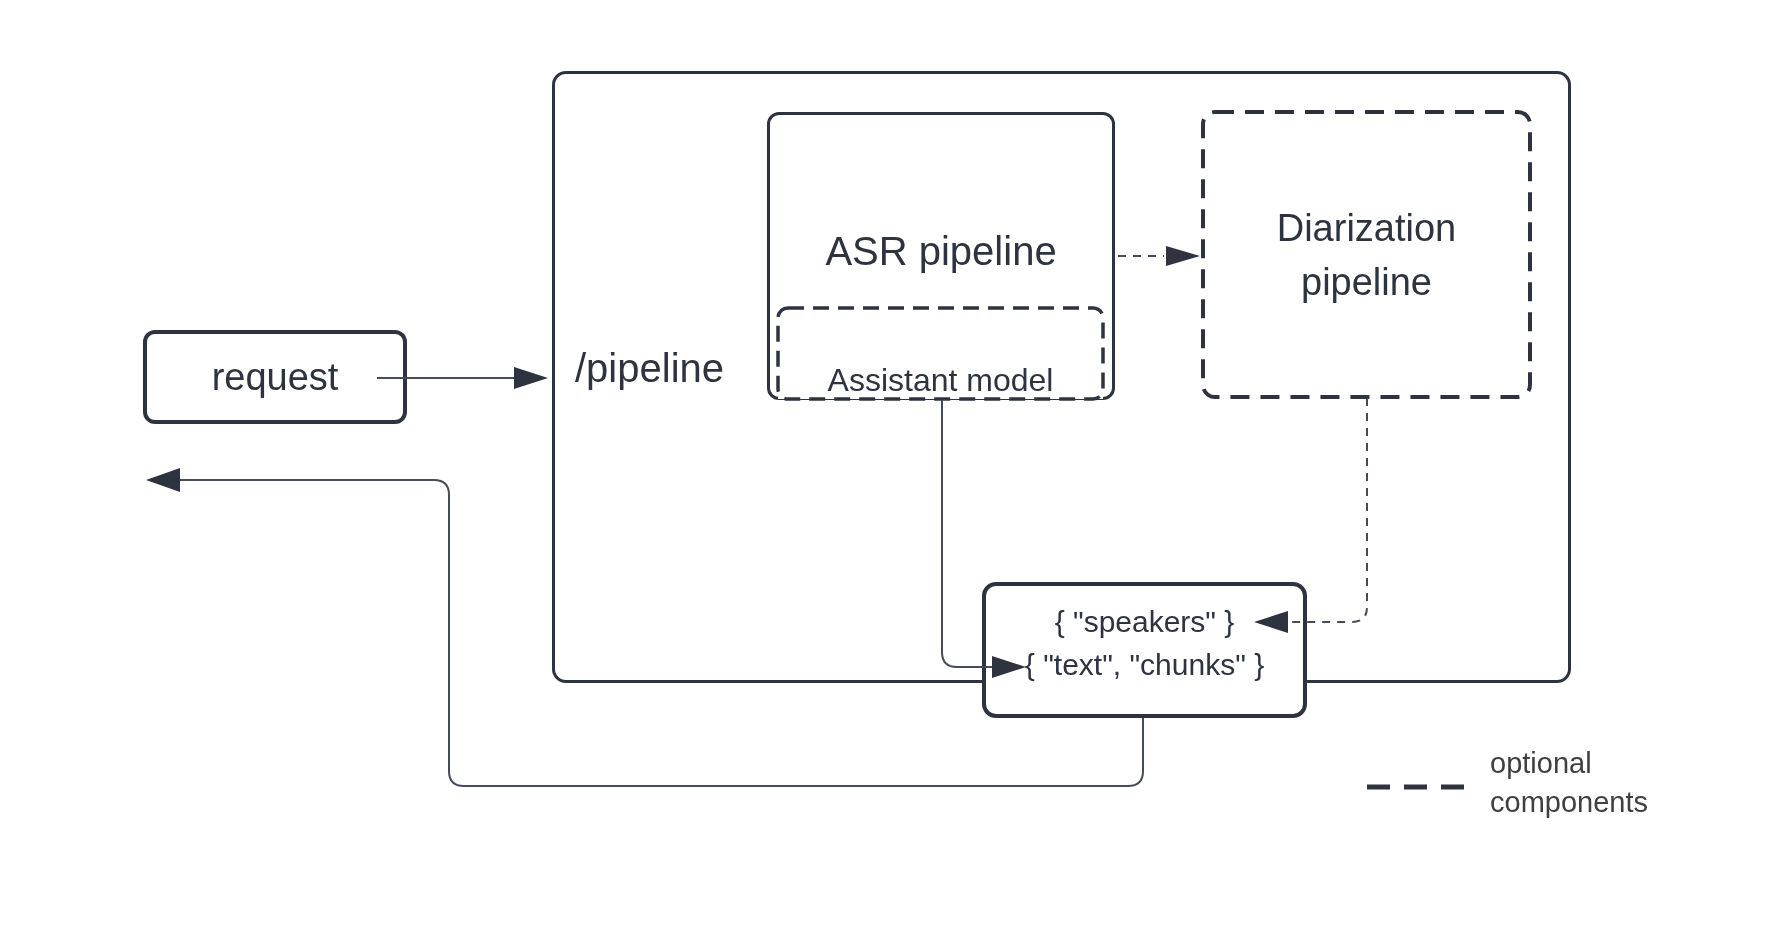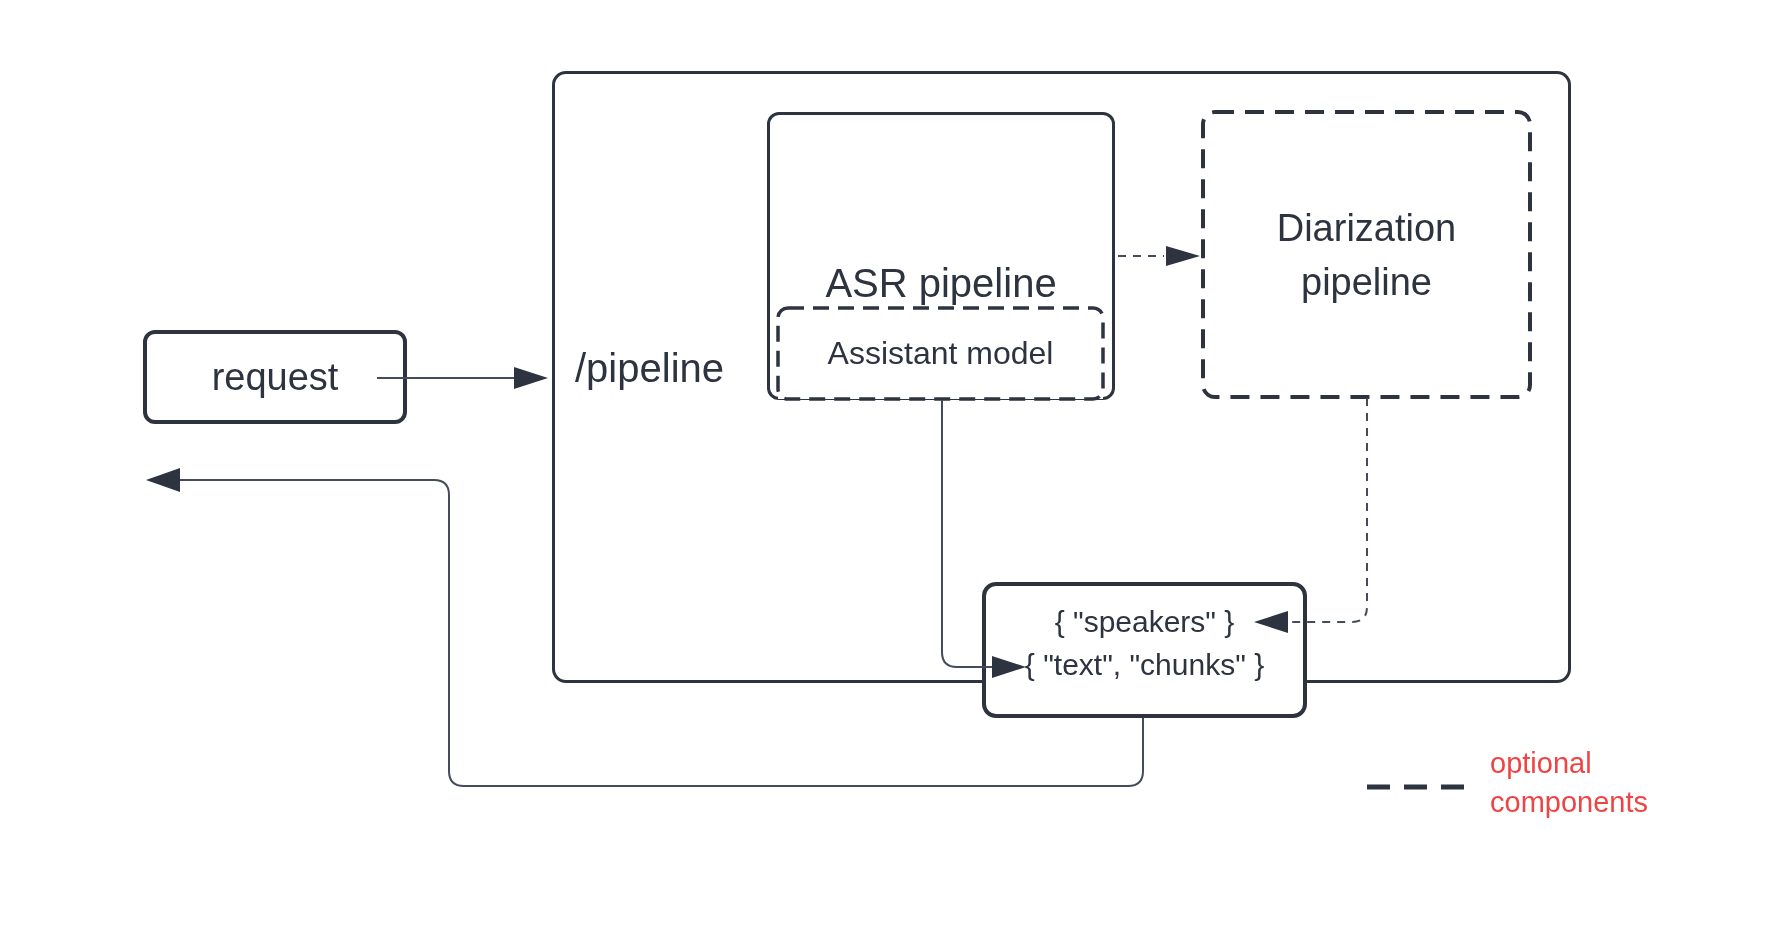--- a/index.html
+++ b/index.html
@@ -47,25 +47,25 @@
     left: 767px; top: 112px; width: 348px; height: 288px;
     border: 3px solid #2d3440;
     border-radius: 12px;
   }
   .asr-label {
     position: absolute;
     left: 0; right: 0; top: 114px;
     text-align: center;
     font-size: 40px;
     line-height: 44px;
-    margin-top: 32px;
   }
   .assistant-box {
     left: 778px; top: 308px; width: 325px; height: 91px;
     font-size: 32px;
+    align-items: flex-end;
   }
   .diar-box {
     left: 1203px; top: 112px; width: 327px; height: 285px;
     font-size: 38px;
     line-height: 54px;
     flex-direction: column;
   }
   .result-box {
     left: 982px; top: 582px; width: 325px; height: 136px;
     border: 4px solid #2d3440;
@@ -73,21 +73,21 @@
     font-size: 30px;
     line-height: 43px;
     flex-direction: column;
     padding-bottom: 14px;
   }
   .legend-text {
     position: absolute;
     left: 1490px; top: 744px;
     font-size: 29px;
     line-height: 39px;
-    color: #ef4444;
+    color: #404040;
   }
   .overlay {
     position: absolute;
     left: 0; top: 0;
     pointer-events: none;
   }
   .overlay path, .overlay rect {
     fill: none;
     stroke: #2d3440;
   }

